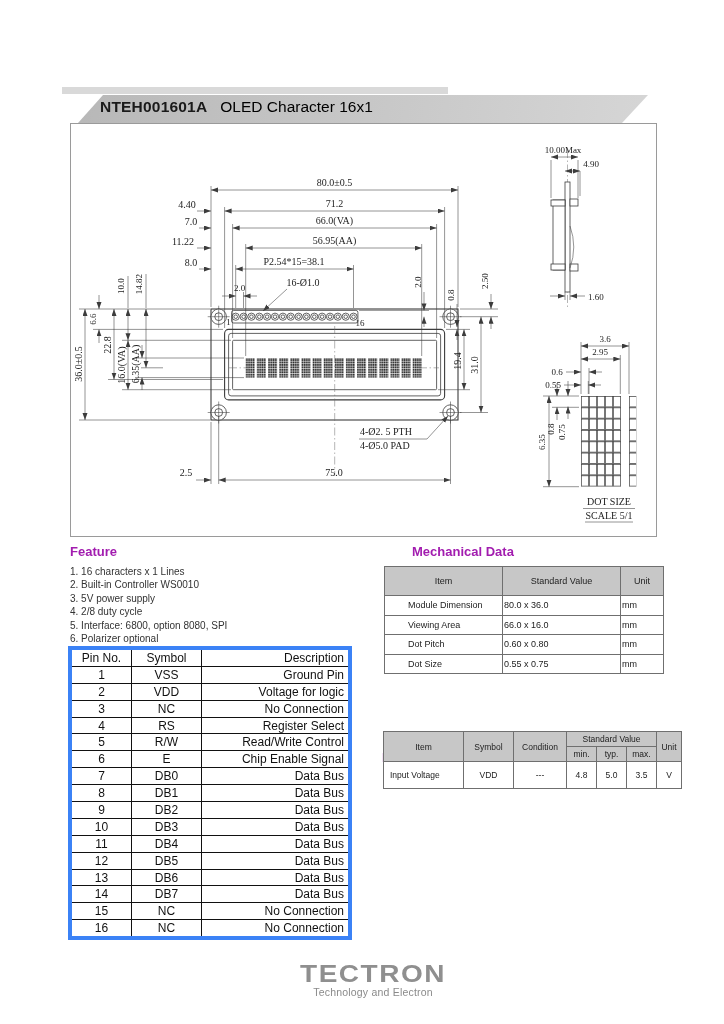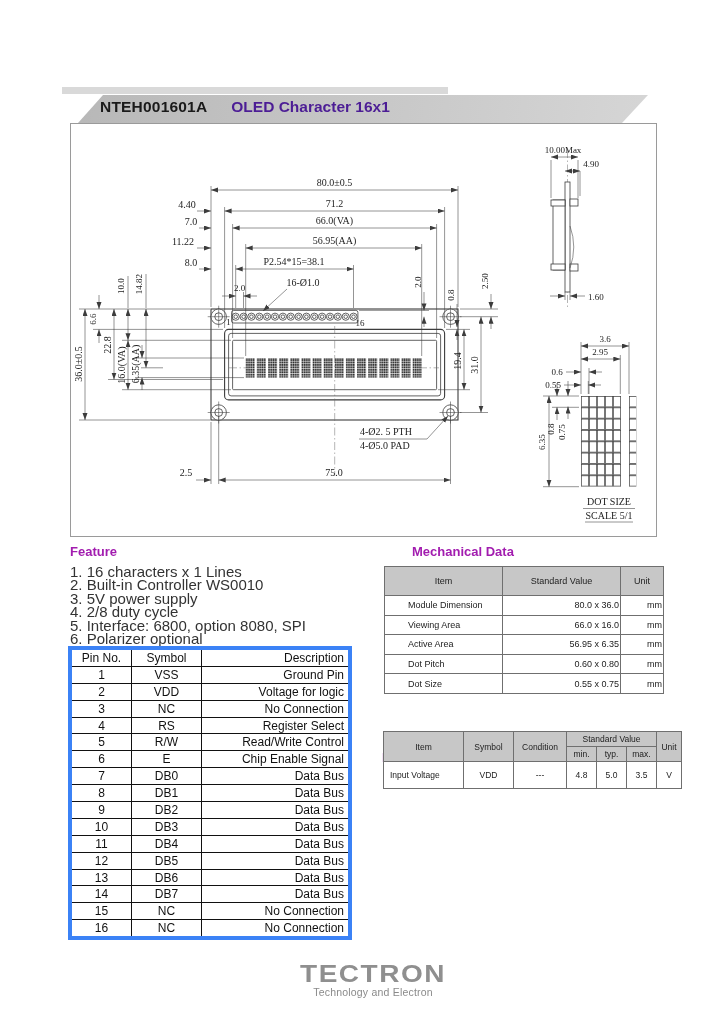--- a/index.html
+++ b/index.html
@@ -6,39 +6,39 @@
   #page{position:relative;width:724px;height:1024px;background:#fff;overflow:hidden;
         font-family:"Liberation Sans",sans-serif;color:#222;}
   
   .banner-strip{position:absolute;left:62px;top:87px;width:386px;height:7px;background:#d9d9d9;}
   .banner{position:absolute;left:62px;top:87px;width:594px;height:36px;}
   .banner-face{position:absolute;left:0;top:0;width:594px;height:36px;
         background:linear-gradient(100deg,#b7b7b7,#d6d6d6);
         clip-path:polygon(16px 36px,41px 8px,586px 8px,560px 36px);}
   .banner-title{position:absolute;left:38px;top:11px;font-size:15.5px;color:#1a1a1a;white-space:nowrap;}
   .banner-title .model{font-weight:bold;letter-spacing:.2px;}
-  .banner-title .product{margin-left:24px;font-weight:bold;color:#4c1d95;}
+  .banner-title .product{margin-left:13px;font-weight:normal;color:#000000;}
   
   .drawbox{position:absolute;left:70px;top:123px;width:587px;height:414px;border:1px solid #9a9a9a;box-sizing:border-box;background:#fff;}
   svg text{font-family:"Liberation Serif",serif;fill:#1c1c1c;}
   .ol{stroke:#3c3c3c;stroke-width:1.1;fill:#fff;}
   .ol2{stroke:#3c3c3c;stroke-width:.8;fill:#fff;}
   .t{stroke:#3c3c3c;stroke-width:.55;fill:none;}
   .cl{stroke:#6a6a6a;stroke-width:.5;fill:none;stroke-dasharray:8 2.5 1.5 2.5;}
   .d{font-size:10px;}
   .sm{font-size:9px;}
   
   .sechead{position:absolute;font-size:13px;font-weight:bold;color:#a21caf;}
-  .featlist{position:absolute;left:70px;top:565px;font-size:15px;line-height:13.4px;color:#333;}
+  .featlist{position:absolute;left:70px;top:565px;font-size:10px;line-height:13.4px;color:#333;}
   
   table{border-collapse:collapse;}
   .mech{position:absolute;left:384px;top:566px;}
   .mech th,.mech td{border:1px solid #6f6f6f;font-size:9px;font-weight:normal;color:#222;}
   .mech th{background:#c7c7c7;height:26px;text-align:center;}
-  .mech td{height:16.6px;text-align:right;}
+  .mech td{height:16.6px;text-align:left;}
   .mech td.l{text-align:left;padding-left:23px;}
   
   .elec{position:absolute;left:383px;top:731px;}
   .elec th,.elec td{border:1px solid #6f6f6f;font-size:8.5px;font-weight:normal;color:#222;text-align:center;}
   .elec th{background:#c7c7c7;height:12px;}
   .elec td{height:24px;}
   .elec td.l{text-align:left;padding-left:6px;}
   
   .pins{position:absolute;left:68px;top:646px;border:4px solid #3b82f6;}
   .pins th,.pins td{border:1px solid #111;font-size:12px;font-weight:normal;color:#111;
@@ -389,25 +389,20 @@
           <td class="l">Module Dimension</td>
           <td>80.0 x 36.0</td>
           <td>mm</td>
         </tr>
     <tr>
           <td class="l">Viewing Area</td>
           <td>66.0 x 16.0</td>
           <td>mm</td>
         </tr>
     <tr>
-          <td class="l">Active Area</td>
-          <td>56.95 x 6.35</td>
-          <td>mm</td>
-        </tr>
-    <tr>
           <td class="l">Dot Pitch</td>
           <td>0.60 x 0.80</td>
           <td>mm</td>
         </tr>
     <tr>
           <td class="l">Dot Size</td>
           <td>0.55 x 0.75</td>
           <td>mm</td>
         </tr>
   </tbody>

